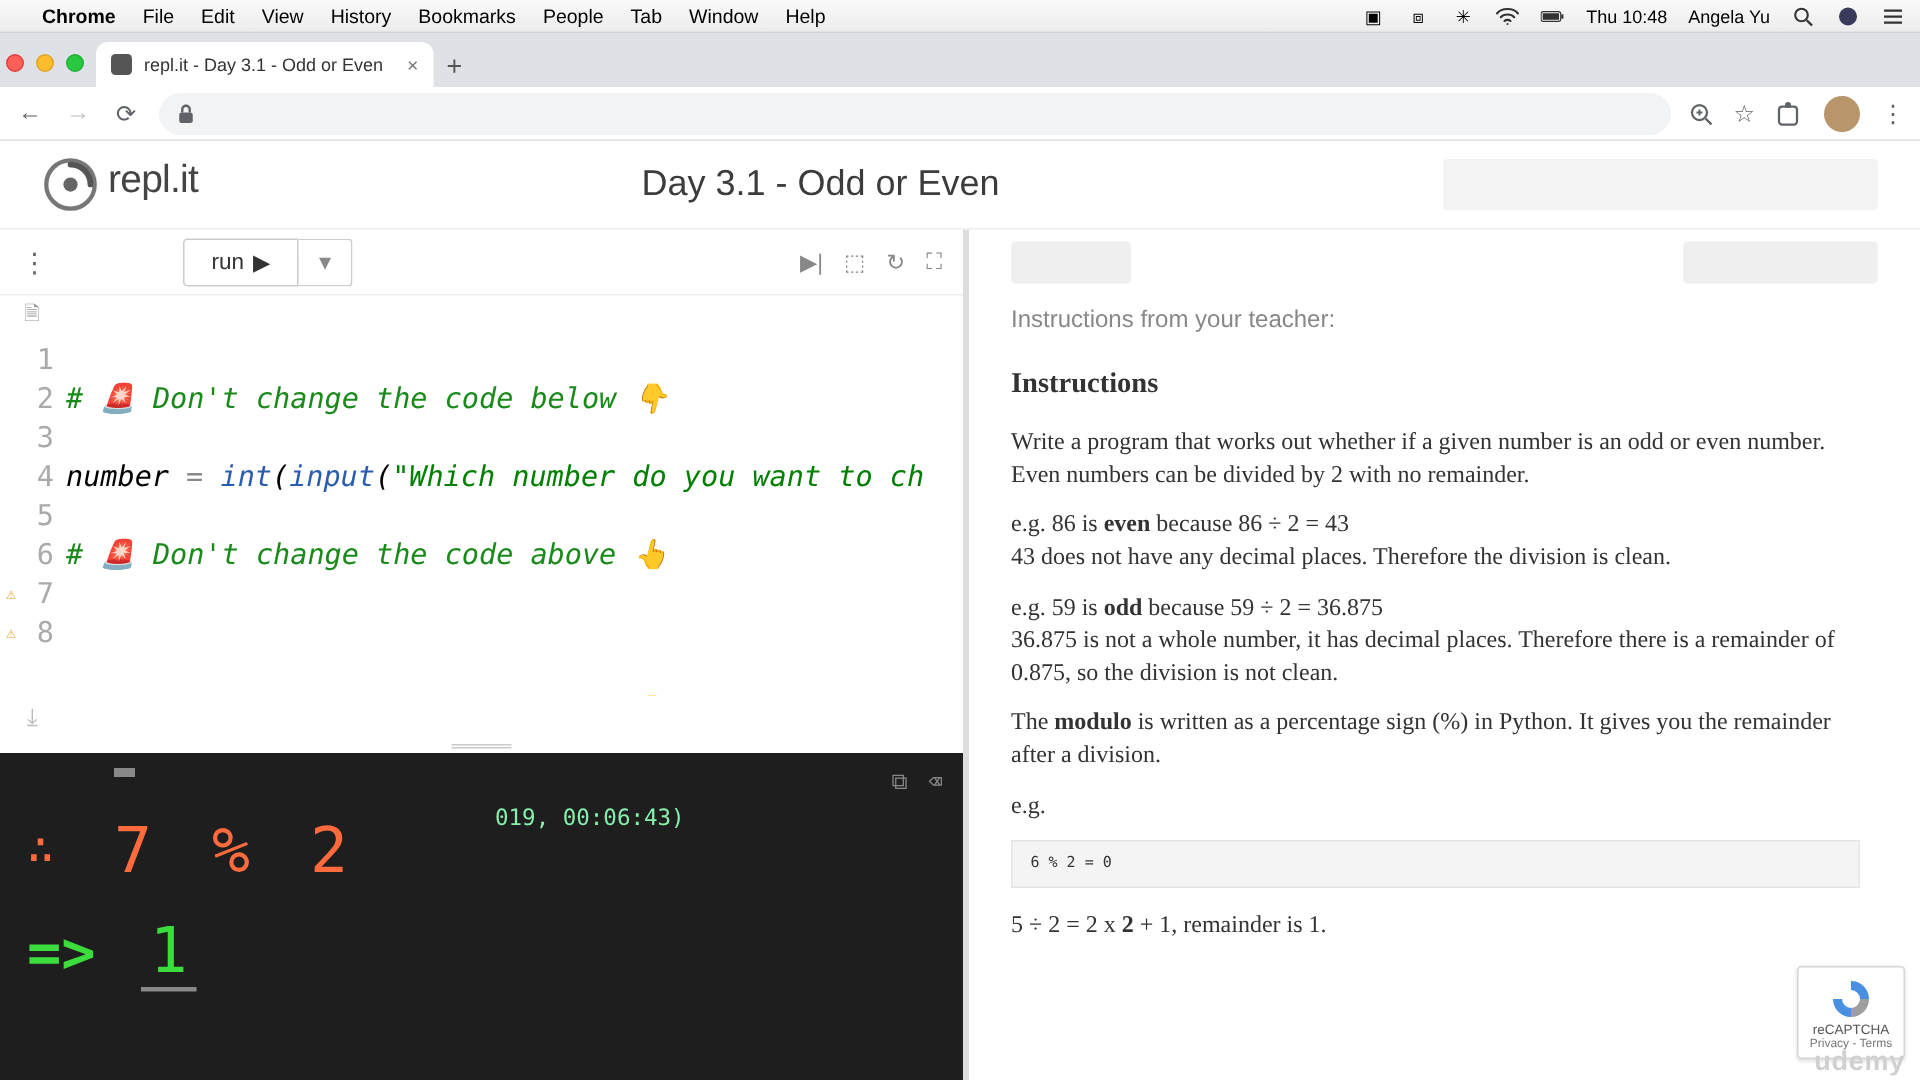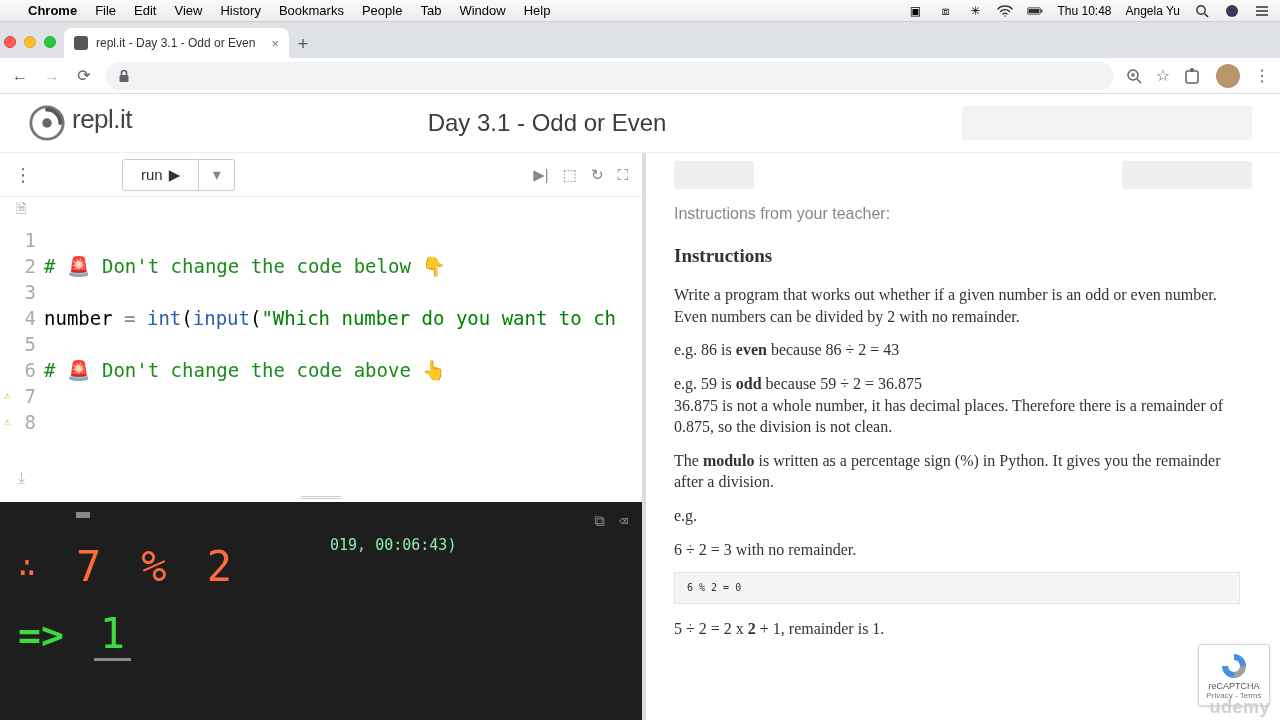--- a/index.html
+++ b/index.html
@@ -52,21 +52,21 @@
 .editor-toolbar .eticos { margin-left:auto; display:flex; gap:14px; color:#888; font-size:15px;}
 
 .filebar { height:26px; padding-left:16px; display:flex; align-items:center; color:#999;}
 .filebar .file-ico { font-size:13px; }
 
 .code-area { flex:1; display:flex; font-family: "Menlo","Consolas",monospace; font-size:19px; line-height:26px; overflow:hidden; position:relative;}
 .gutter { width:44px; text-align:right; padding-right:8px; color:#aaa; padding-top:4px;}
 .gutter .ln { height:26px; position:relative;}
 .gutter .warn::before { content:"⚠"; position:absolute; left:4px; color:#e8a33d; font-size:11px;}
 .codelines { flex:1; padding-top:4px; white-space:pre; overflow:hidden;}
-.codelines .cl { height:26px; }
+.codelines .cl { height:26px;font-style:italic; }
 .c-comment { color:#1a8a1a; }
 .c-fn { color:#2a5db0; }
 .c-str { color:#008000; }
 .c-op { color:#888; }
 
 .download-row { height:28px; padding-left:18px; color:#bbb; display:flex; align-items:center;}
 .splitter-h { height:10px; display:flex; align-items:center; justify-content:center;}
 .splitter-h .grip { width:40px; height:3px; border-top:1px solid #ccc; border-bottom:1px solid #ccc;}
 
 .console { height:218px; background:#1e1e1e; color:#ddd; font-family:"Menlo","Consolas",monospace; position:relative; padding:10px 18px;}
@@ -290,26 +290,25 @@
         <div class="rt-pill"></div>
         <div class="rspace"></div>
         <div class="rt-pill" style="width:130px"></div>
       </div>
       <div class="instr">
         <div class="teacher">Instructions from your teacher:</div>
         <h2>Instructions</h2>
         <p><span>Write a program that works out whether if a given number is an odd or even number.</span><br>
            <span>Even numbers can be divided by 2 with no remainder.</span></p>
         <p><span>e.g. 86 is </span><b>even</b><span> because 86 ÷ 2 = 43</span><br>
-           </p>
+           <span>43 does not have any decimal places. Therefore the division is clean.</span></p>
         <p><span>e.g. 59 is </span><b>odd</b><span> because 59 ÷ 2 = 36.875</span><br>
            <span>36.875 is not a whole number, it has decimal places. Therefore there is a remainder of 0.875, so the division is not clean.</span></p>
         <p><span>The </span><b>modulo</b><span> is written as a percentage sign (%) in Python. It gives you the remainder after a division.</span></p>
         <p>e.g.</p>
-        <p>6 ÷ 2 = 3 with no remainder.</p>
         <div class="codebox">6 % 2 = 0</div>
         <p><span>5 ÷ 2 = 2 x </span><b>2</b><span> + 1, remainder is 1.</span></p>
       </div>
     </div>
   </div>
 </div>
 
 <div class="recaptcha">
   <svg class="rc-swirl" viewBox="0 0 40 40">
     <path d="M20 4 A16 16 0 0 1 36 20 L28 20 A8 8 0 0 0 20 12 Z" fill="#4a90e2"></path>

